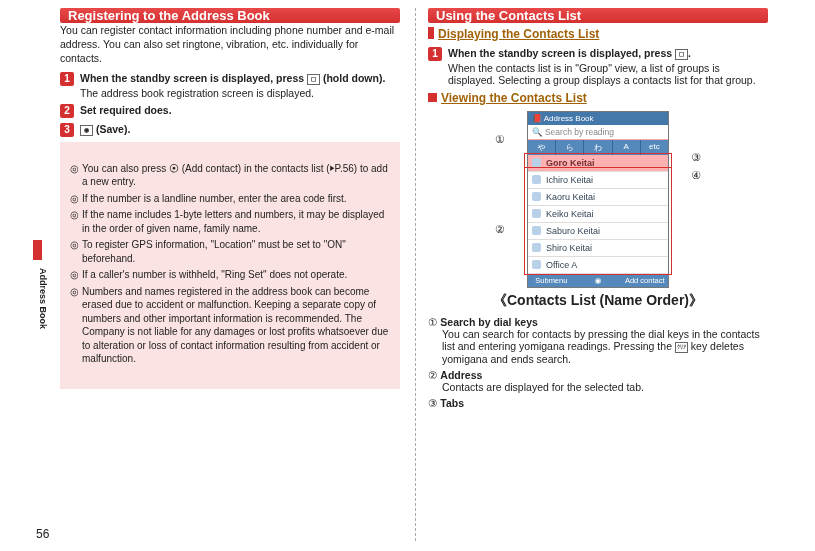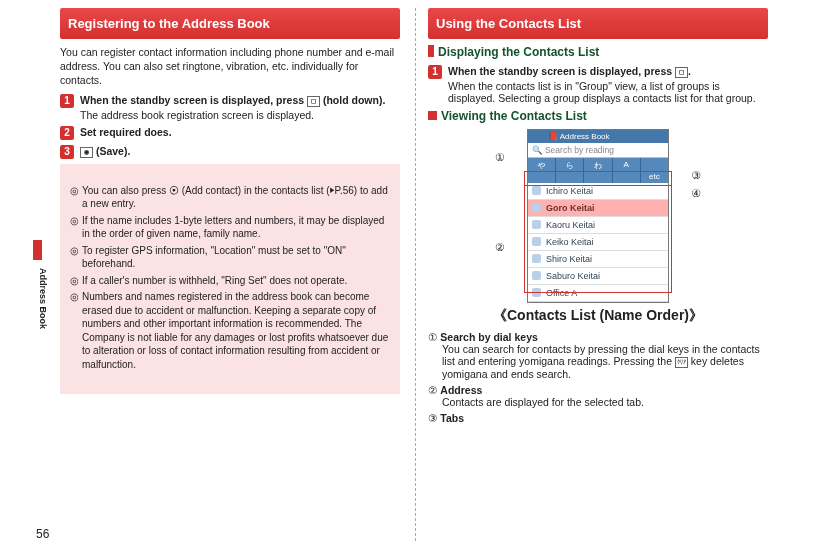--- a/index.html
+++ b/index.html
@@ -18,23 +18,23 @@
     padding: 8px 28px 0 60px;
   }
   .col {
     width: 340px;
   }
   .heading {
     background: linear-gradient(#e84848, #d43030);
     color: #fff;
     font-weight: bold;
     font-size: 13px;
-    padding: 8px 8px;
+    padding: 0 8px;
     border-radius: 2px;
-    margin-bottom: 6px;
+    margin-bottom: 0;
   }
   p { margin: 0 0 6px 0; line-height: 1.35; }
   .step {
     display: flex;
     margin-bottom: 5px;
   }
   .step .num {
     background: #d43030;
     color: #fff;
     font-weight: bold;
@@ -73,24 +73,25 @@
     line-height: 1.35;
     margin-bottom: 3px;
   }
   .notes .note-item::before {
     content: "◎";
     position: absolute;
     left: 0;
     top: 0;
   }
   .sub-heading {
-    color: #14532d;
+    color: #a16207;
     font-weight: bold;
     font-size: 12px;
     margin: 4px 0 6px 0;
+    text-decoration: underline;
   }
   .sub-heading .bar {
     display: inline-block;
     background: #d43030;
     width: 6px;
     height: 12px;
     vertical-align: -1px;
     margin-right: 4px;
   }
   .sub-heading .sq {
@@ -145,42 +146,42 @@
     width: 140px;
     border: 1px solid #777;
     background: #fff;
     font-size: 9px;
     position: relative;
   }
   .ph-title {
     background: #4477aa;
     color: #fff;
     font-size: 8px;
-    padding: 2px 20px;
+    padding: 2px 4px;
   }
   .ph-search {
     color: #888;
     padding: 2px 4px;
     border-bottom: 1px solid #fca5a5;
     font-size: 8.5px;
   }
   .ph-tabs {
     display: flex;
     background: #5588bb;
     position: relative;
   }
   .ph-tab {
     flex: 1;
     text-align: center;
     color: #fff;
     font-size: 8px;
     padding: 2px 0;
     border-right: 1px solid #336699;
   }
-  .ph-tab:last-child { border-right: none; margin-top: 12px; }
+  .ph-tab:last-child { border-right: none; }
   .ph-list { }
   .ph-row {
     padding: 3px 5px 3px 18px;
     border-bottom: 1px solid #ddd;
     position: relative;
     color: #334455;
   }
   .ph-row::before {
     content: "";
     position: absolute;
@@ -251,20 +252,21 @@
 
     <div class="step">
       <div class="num">3</div>
       <div class="body">
         <div class="title"><span class="keyglyph">◉</span><span> (Save).</span></div>
       </div>
     </div>
 
     <div class="notes">
       <div class="note-item">You can also press ⦿ (Add contact) in the contacts list (▶P.56) to add a new entry.</div>
+      <div class="note-item">If the number is a landline number, enter the area code first.</div>
       <div class="note-item">If the name includes 1-byte letters and numbers, it may be displayed in the order of given name, family name.</div>
       <div class="note-item">To register GPS information, "Location" must be set to "ON" beforehand.</div>
       <div class="note-item">If a caller's number is withheld, "Ring Set" does not operate.</div>
       <div class="note-item">Numbers and names registered in the address book can become erased due to accident or malfunction. Keeping a separate copy of numbers and other important information is recommended. The Company is not liable for any damages or lost profits whatsoever due to alteration or loss of contact information resulting from accident or malfunction.</div>
     </div>
   </div>
 
   <div class="col">
     <div class="heading">Using the Contacts List</div>
 
@@ -290,27 +292,32 @@
         <div class="ph-title">📕 <span>Address Book</span></div>
         <div class="ph-search">🔍 <span>Search by reading</span></div>
         <div class="ph-tabs">
           <div class="ph-tab">や</div>
           <div class="ph-tab">ら</div>
           <div class="ph-tab">わ</div>
           <div class="ph-tab">A</div>
           <div class="ph-tab">etc</div>
         </div>
         <div class="ph-list">
+          <div class="ph-row hl">Goro Keitai</div>
           <div class="ph-row">Ichiro Keitai</div>
-          <div class="ph-row hl">Goro Keitai</div>
           <div class="ph-row">Kaoru Keitai</div>
           <div class="ph-row">Keiko Keitai</div>
+          <div class="ph-row">Saburo Keitai</div>
           <div class="ph-row">Shiro Keitai</div>
-          <div class="ph-row">Saburo Keitai</div>
           <div class="ph-row">Office A</div>
+        </div>
+        <div class="ph-soft">
+          <div>Submenu</div>
+          <div>◉</div>
+          <div>Add contact</div>
         </div>
         <div class="callout callout-tabs-arrow"></div>
         <div class="callout callout-contacts"></div>
       </div>
     </div>
 
     <div class="caption">《Contacts List (Name Order)》</div>
 
     <div class="legend-item">
       <span class="circ-num">①</span>

